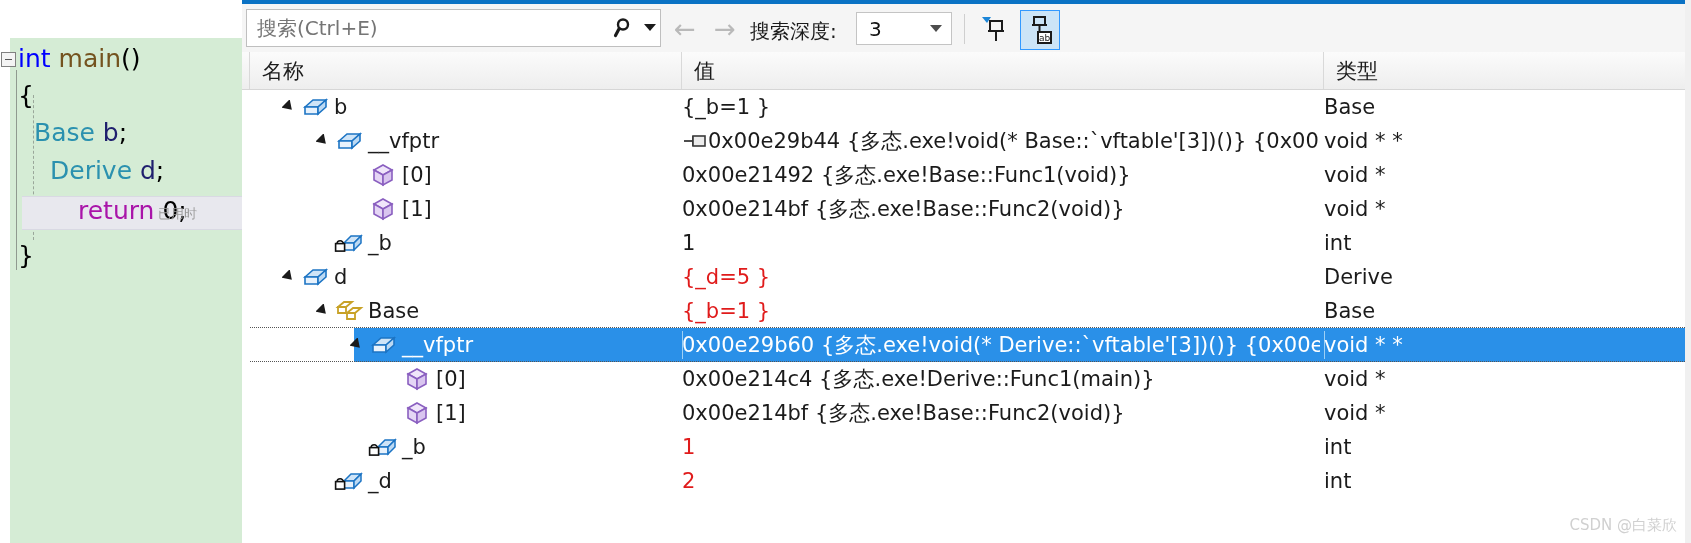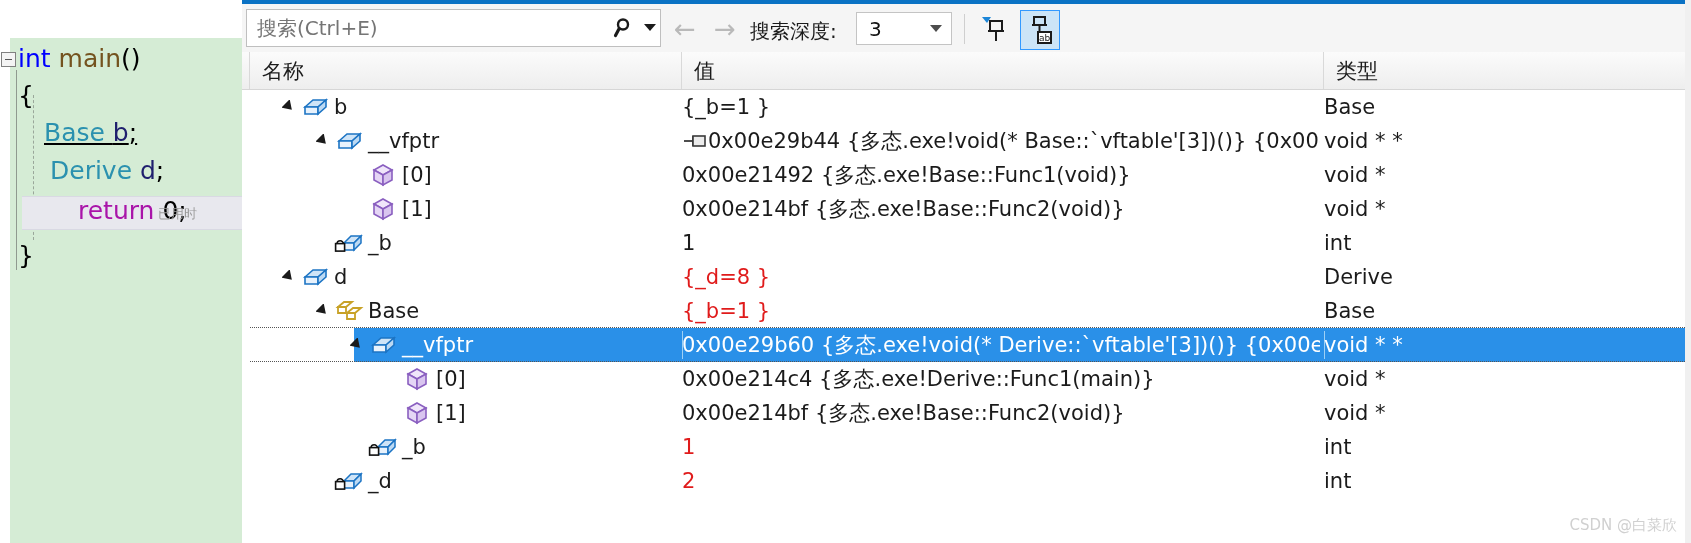--- a/index.html
+++ b/index.html
@@ -201,21 +201,21 @@
     <div class="editor-top-strip"></div>
     <div class="editor-gutter"></div>
     <div class="code-bg"></div>
     <div class="collapse-box"></div>
     <div class="vline"></div>
     <div class="dashline"></div>
     <div class="cur-line-hl"></div>
     <div id="code-lines">
         <div class="code-line" style="top: 48px; left: 18px;"><span class="tok-kw">int </span><span class="tok-fn">main</span><span class="tok-plain">()</span></div>
         <div class="code-line" style="top: 85px; left: 18px;"><span class="tok-plain">{</span></div>
-        <div class="code-line" style="top: 122px; left: 44px; text-decoration: underline;"><span class="tok-type">Base </span><span class="tok-var">b</span><span class="tok-plain">;</span></div>
+        <div class="code-line" style="top: 122px; left: 34px;"><span class="tok-type">Base </span><span class="tok-var">b</span><span class="tok-plain">;</span></div>
         <div class="code-line" style="top: 160px; left: 50px;"><span class="tok-type">Derive </span><span class="tok-var">d</span><span class="tok-plain">;</span></div>
         <div class="code-line" style="top: 200px; left: 50px;"><span class="tok-ctrl">return </span><span class="tok-num">0</span><span class="tok-plain">;</span></div>
         <div class="code-line" style="top: 245px; left: 18px;"><span class="tok-plain">}</span></div>
       </div>
     <div class="elapsed">已用时</div>
   </div>
 
   <div class="watch">
     <div class="top-blue-line"></div>
 
@@ -405,21 +405,21 @@
               <div class="ico">
                 <svg width="28" height="24" viewBox="0 0 28 24">
                   <polygon points="4,12 12,5 25,5 17,12" fill="#cfe4f7" stroke="#1c74c4" stroke-width="1.6"></polygon>
                   <polygon points="4,12 17,12 17,19 4,19" fill="#e8f2fc" stroke="#1c74c4" stroke-width="1.6"></polygon>
                   <polygon points="17,12 25,5 25,12 17,19" fill="#bcd9f3" stroke="#1c74c4" stroke-width="1.6"></polygon>
                 </svg>
               </div>
               <span class="txt name-txt">d</span>
             </div>
             <div class="cell-value">
-              <span class="txt red">{_d=8 }</span>
+              <span class="txt red">{_d=5 }</span>
             </div>
             <div class="cell-type">
               <span class="txt">Derive</span>
             </div>
           </div>
           <div class="row" style="top: 204px;">
             <div class="cell-name">
               <div style="flex: 0 0 62px; height: 34px;"></div>
               <div class="expander">
                 <svg width="14" height="14" viewBox="0 0 14 14">

